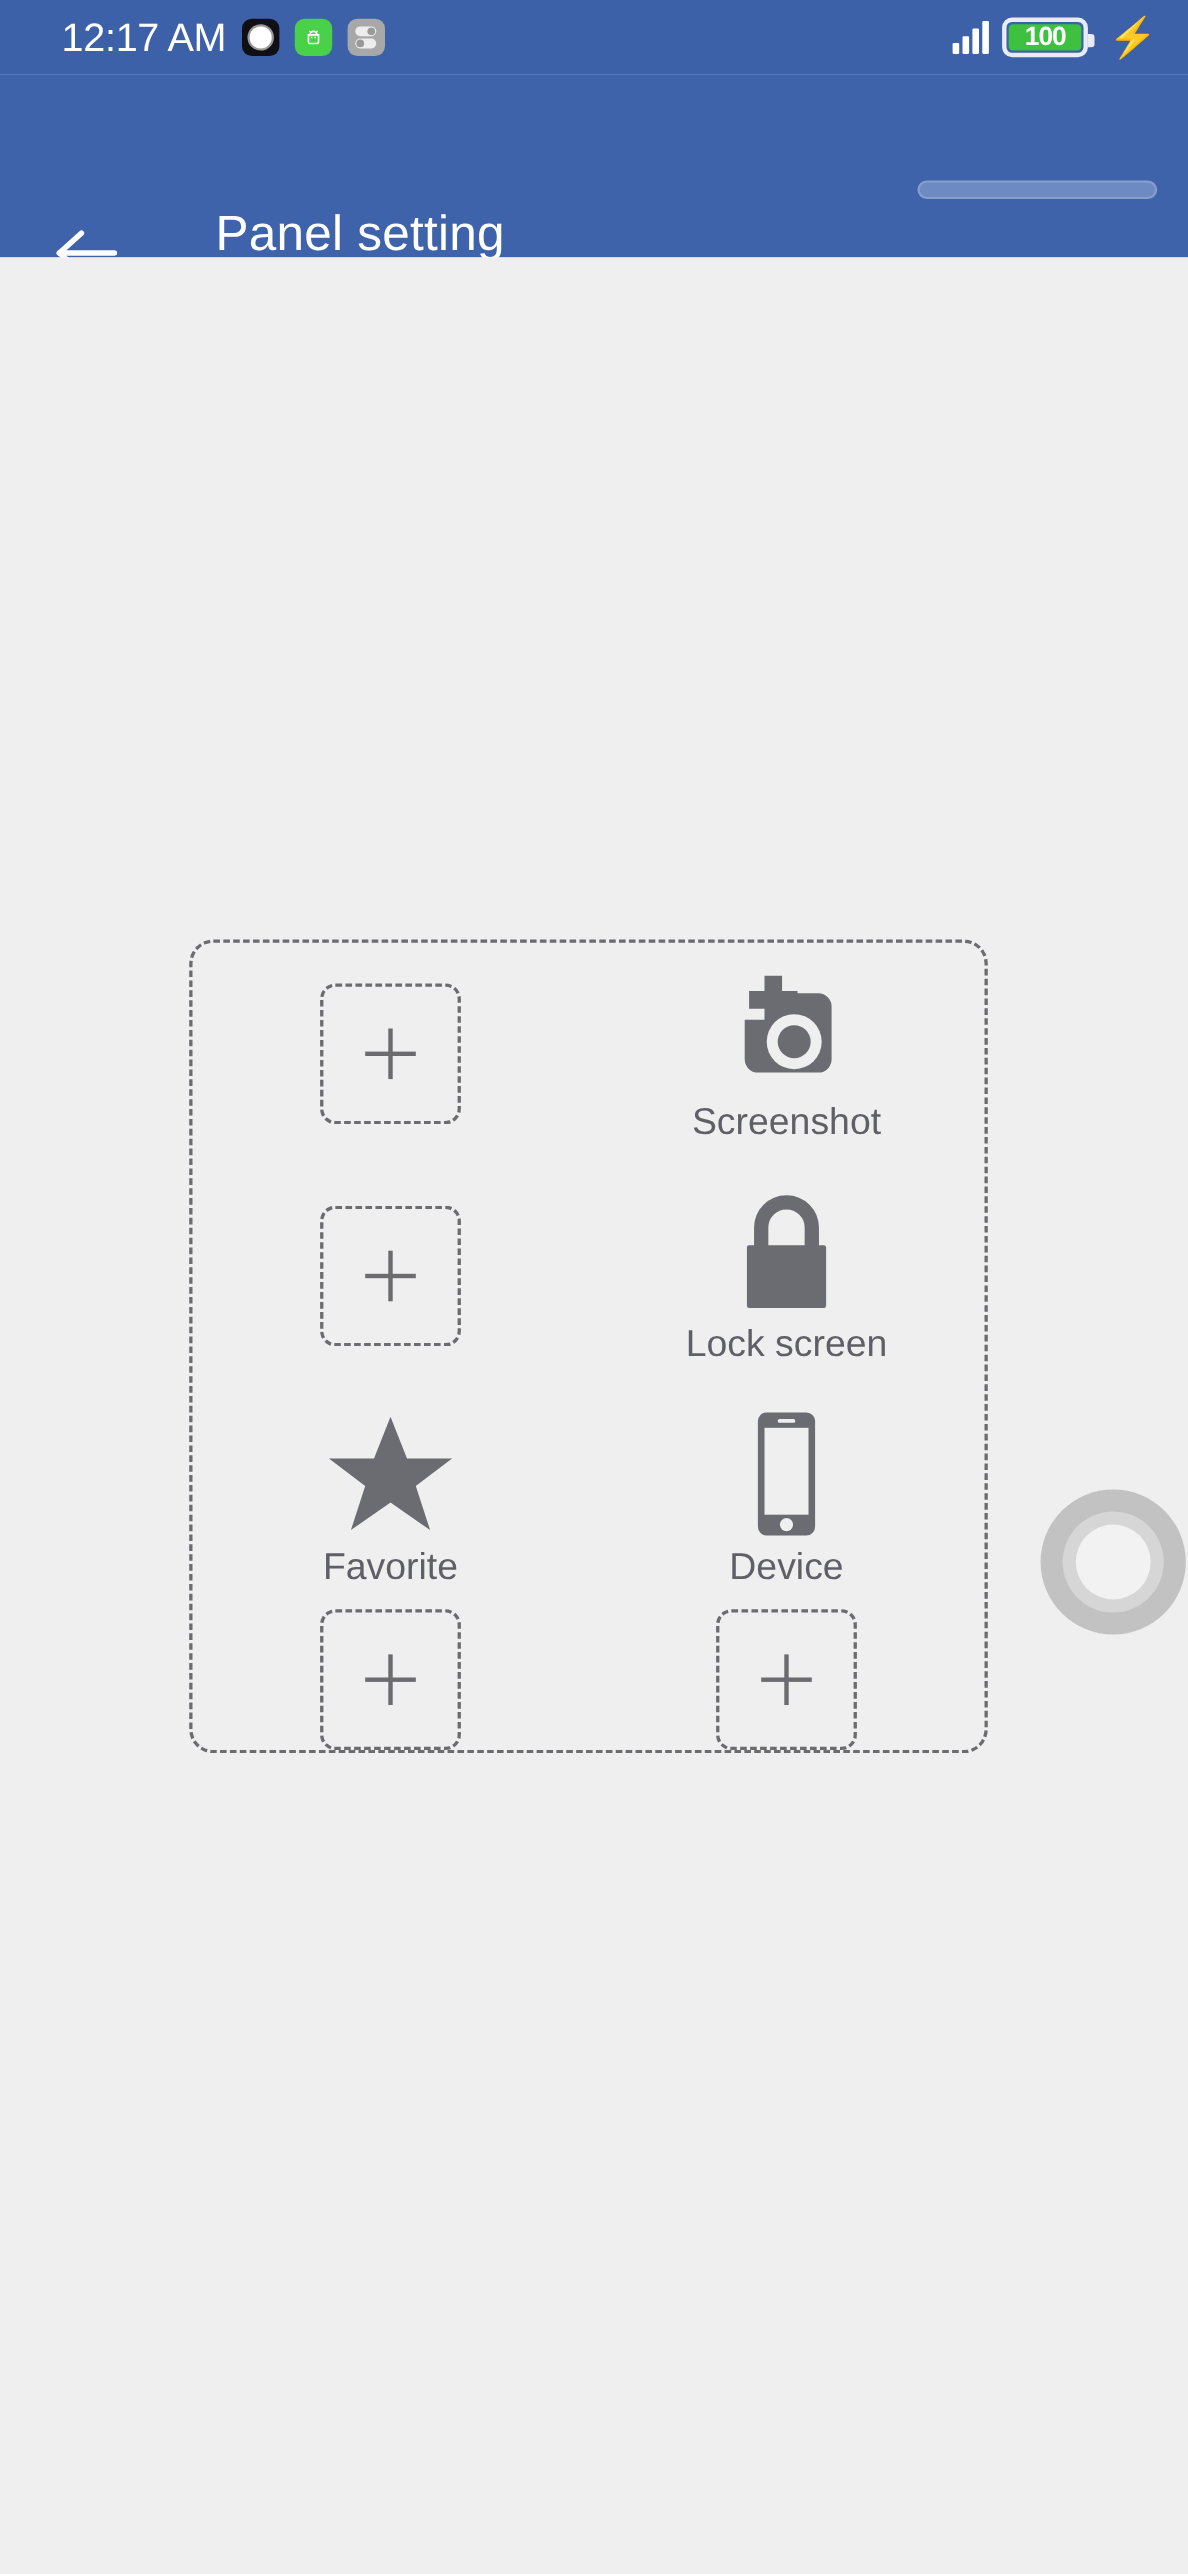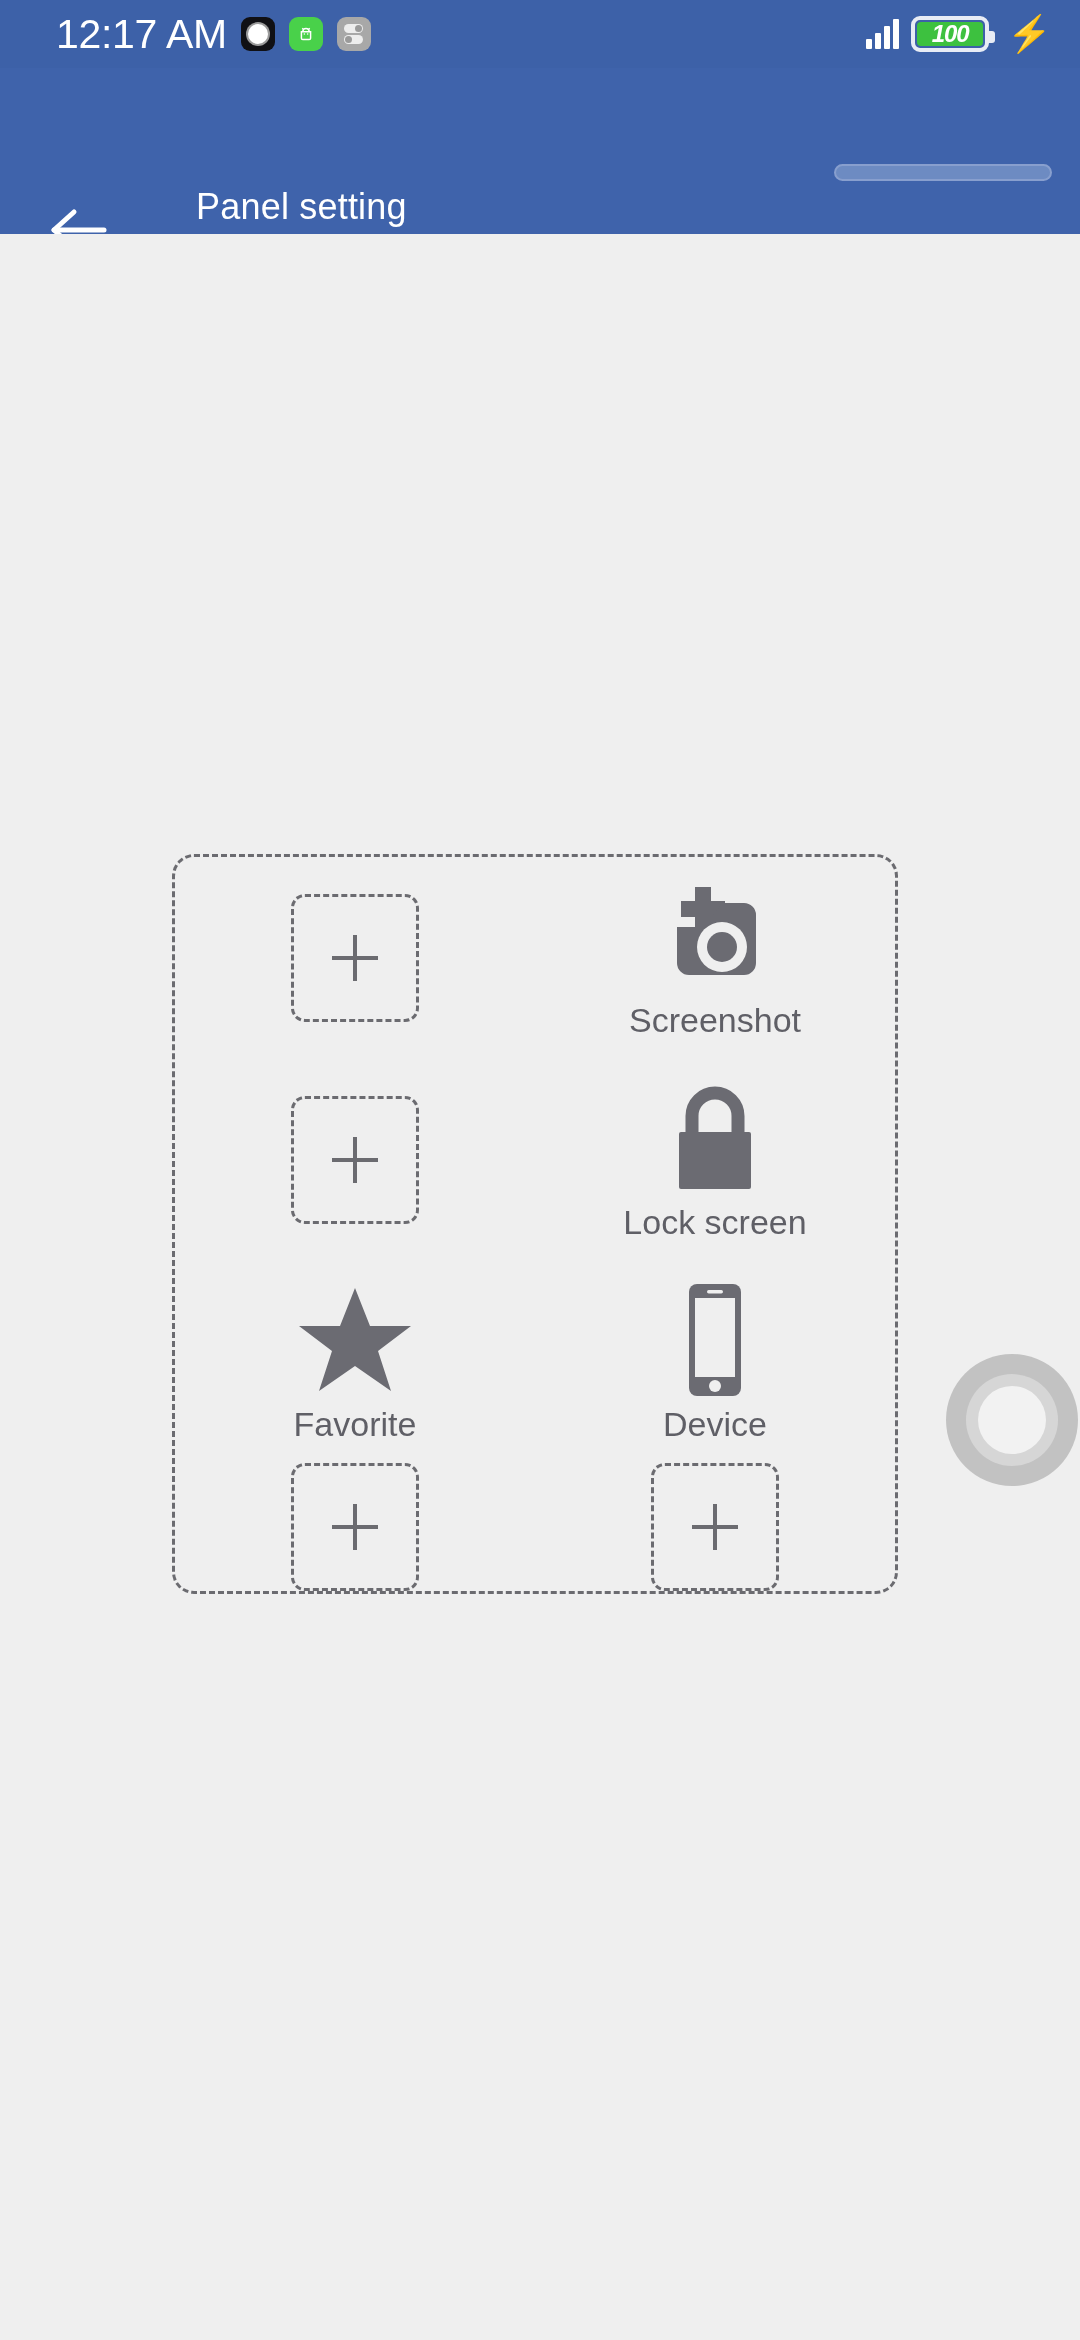--- a/index.html
+++ b/index.html
@@ -13,62 +13,62 @@
 
   
   #status-bar{
     position:absolute; top:0; left:0; width:1080px; height:68px;
     background:#3D61A8;
     display:flex; align-items:center;
     padding:0 28px 0 56px;
   }
   #status-left{ display:flex; align-items:center; gap:14px; }
   .clock{
-    color:#FFFFFF; font-size:41px; letter-spacing:-0.3px;
+    color:#FFFFFF; font-size:36px; letter-spacing:-0.3px;
     font-family:"Liberation Sans", sans-serif; white-space:nowrap;
   }
   .notif-icon{ width:34px; height:34px; border-radius:9px;
                display:flex; align-items:center; justify-content:center; }
   .ni-black{ background:#101014; }
   .ni-black .inner{ width:20px;height:20px;border-radius:50%;
        background:#FFFFFF; box-shadow:0 0 0 2px #9a9a9a; }
   .ni-green{ background:#49D14A; }
   .ni-grey{ background:#A8A8A8; }
   .toggle-stack{ display:flex; flex-direction:column; gap:2px; align-items:center; }
   .tgl{ width:19px; height:9px; border-radius:5px; background:#EDEDED; position:relative; }
   .tgl i{ position:absolute; top:1px; width:7px;height:7px;border-radius:50%;background:#9a9a9a; }
   .tgl.r i{ right:1px; } .tgl.l i{ left:1px; }
 
   #status-right{ margin-left:auto; display:flex; align-items:center; gap:12px; }
   .signal{ display:flex; align-items:flex-end; gap:3px; height:30px; }
   .signal b{ width:6px; background:#FFFFFF; border-radius:1px; display:block; }
   .battery{
     width:78px; height:36px; border:4px solid #E8ECF5; border-radius:9px;
-    position:relative; display:flex; align-items:center; justify-content:center;font-style:italic;
+    position:relative; display:flex; align-items:center; justify-content:center;
   }
   .battery:after{ content:""; position:absolute; right:-10px; top:11px;
      width:6px; height:12px; background:#E8ECF5; border-radius:0 3px 3px 0; }
   .battery .fill{ position:absolute; left:2px; top:2px; bottom:2px; right:2px;
      background:#3DC13F; border-radius:4px; }
   .battery .lvl{ position:relative; color:#FFFFFF; font-size:24px; font-weight:bold;
      letter-spacing:-1px; z-index:2; }
   .bolt{ font-size:36px; color:#FFFFFF; line-height:1; margin-left:6px; }
 
   
   #app-bar{
     position:absolute; top:68px; left:0; width:1080px; height:166px;
     background:#3F63AB;
   }
   #back-button{
     position:absolute; left:44px; top:126px; width:72px; height:72px;
     display:flex; align-items:center; justify-content:center; cursor:pointer;
   }
   #page-title{
     position:absolute; left:196px; top:118px;
-    color:#FFFFFF; font-size:36px; font-weight:400; letter-spacing:0.2px;
+    color:#FFFFFF; font-size:45px; font-weight:400; letter-spacing:0.2px;
     white-space:nowrap;
   }
   #header-pill{
     position:absolute; right:28px; top:96px;
     width:218px; height:17px; border-radius:9px;
     background:#6D8BC2; border:2px solid #889FCE;
   }
 
   
   #content{

